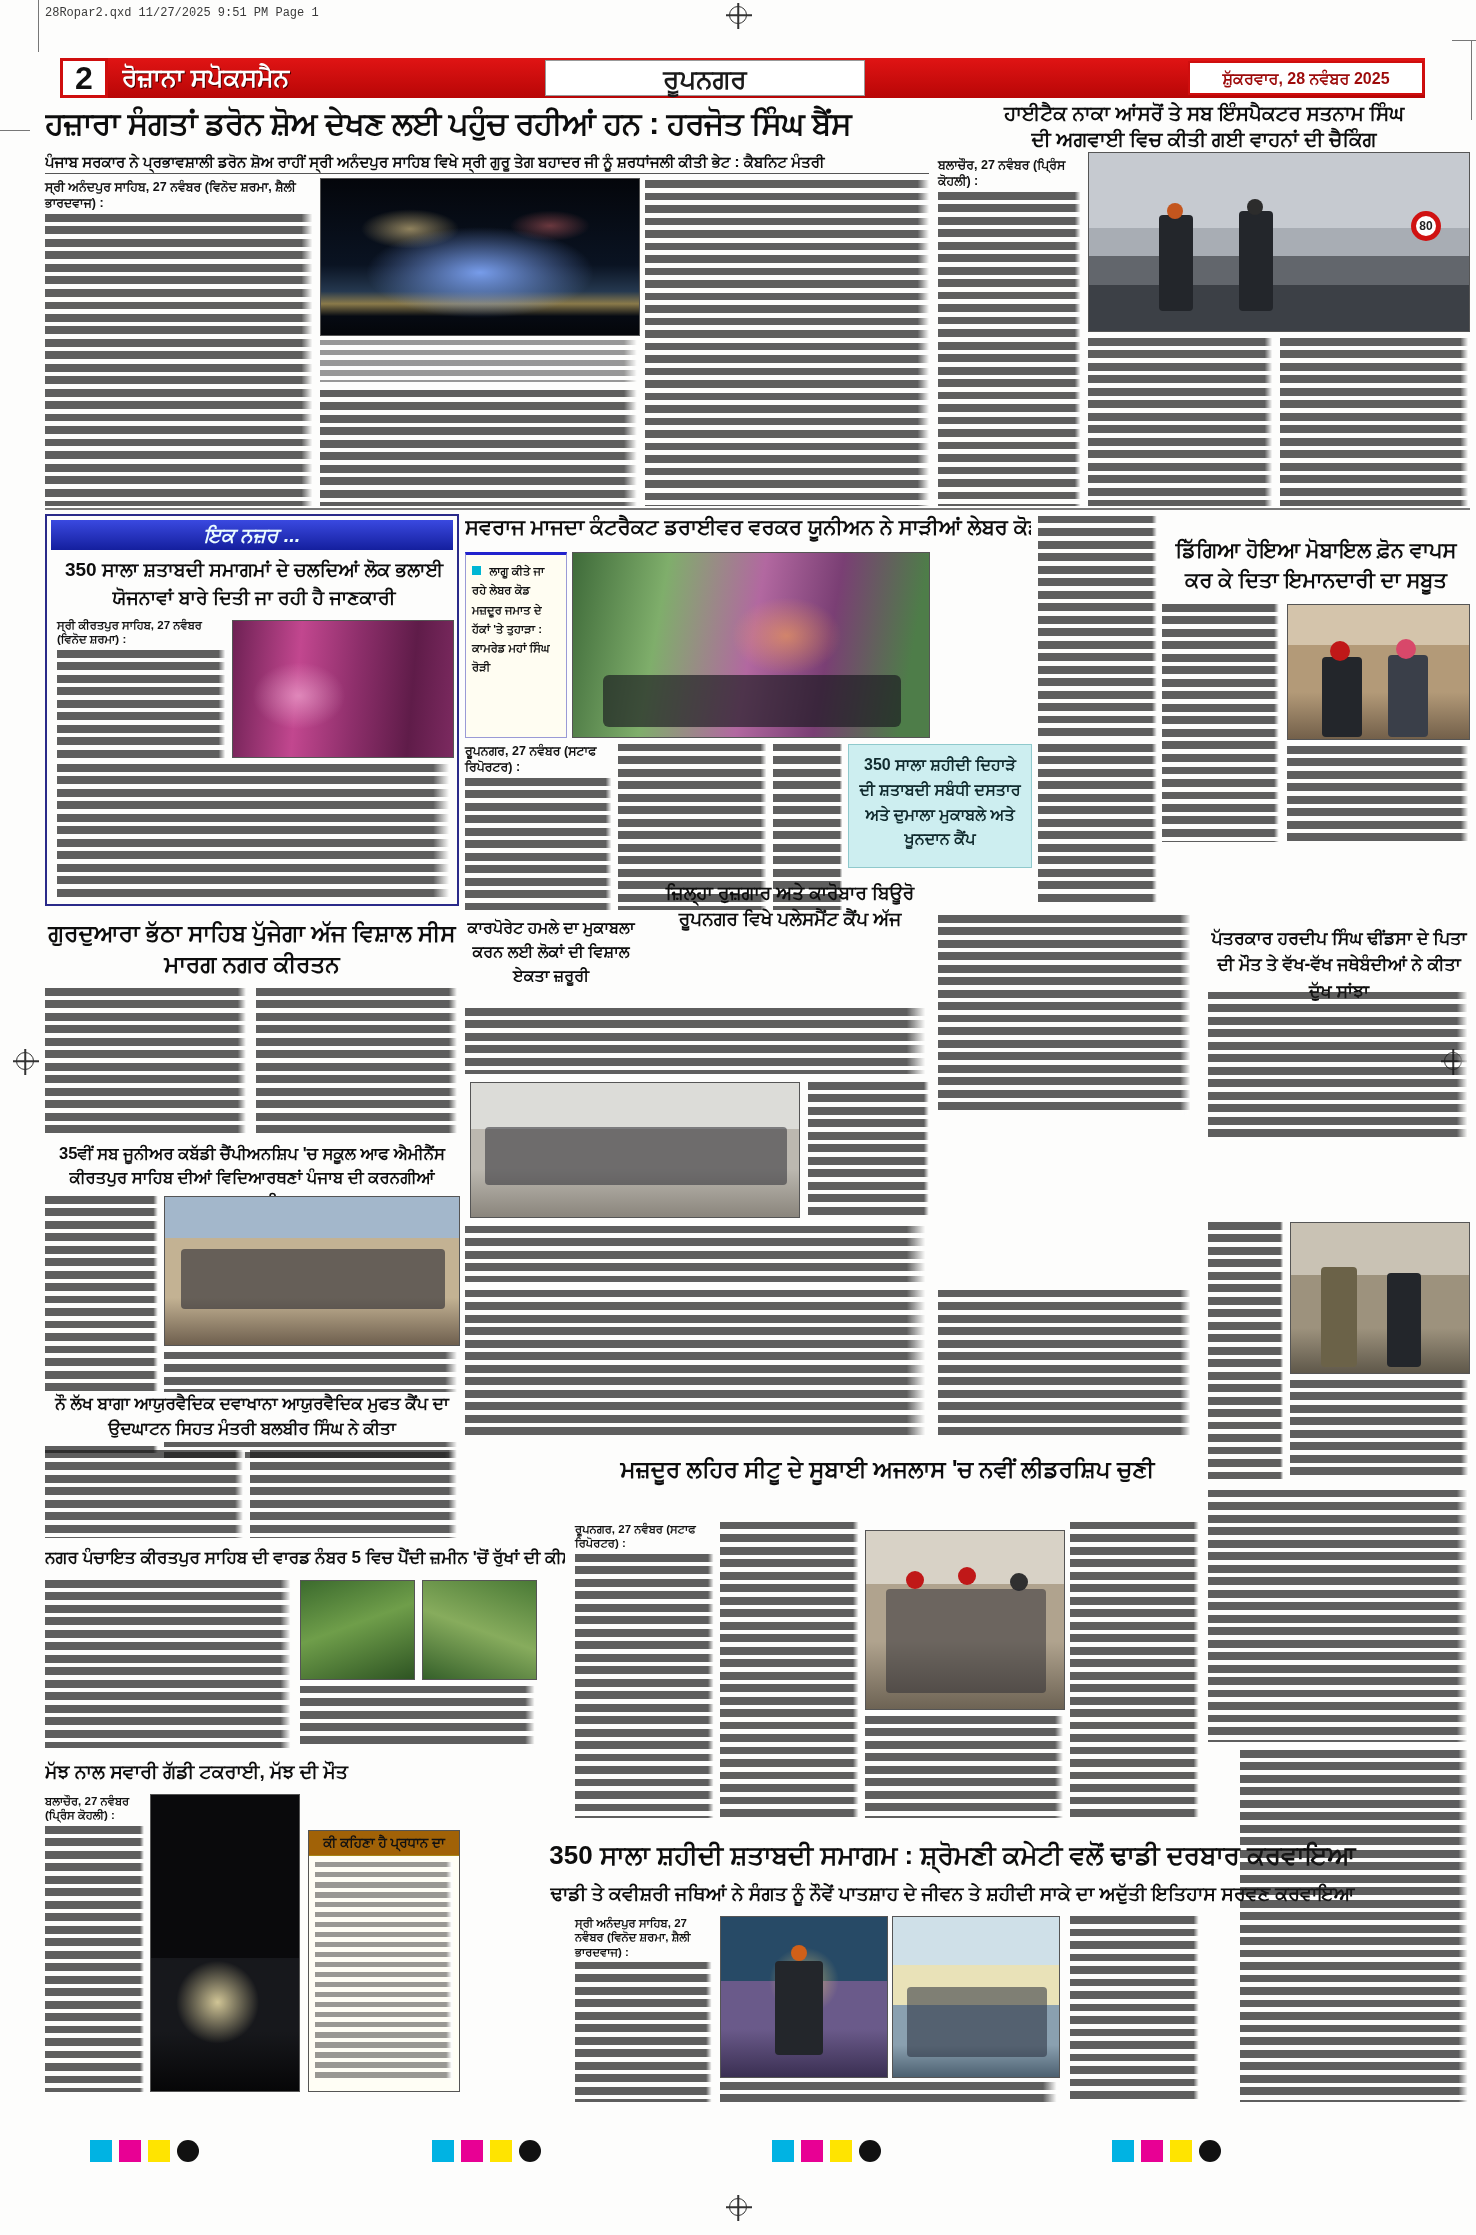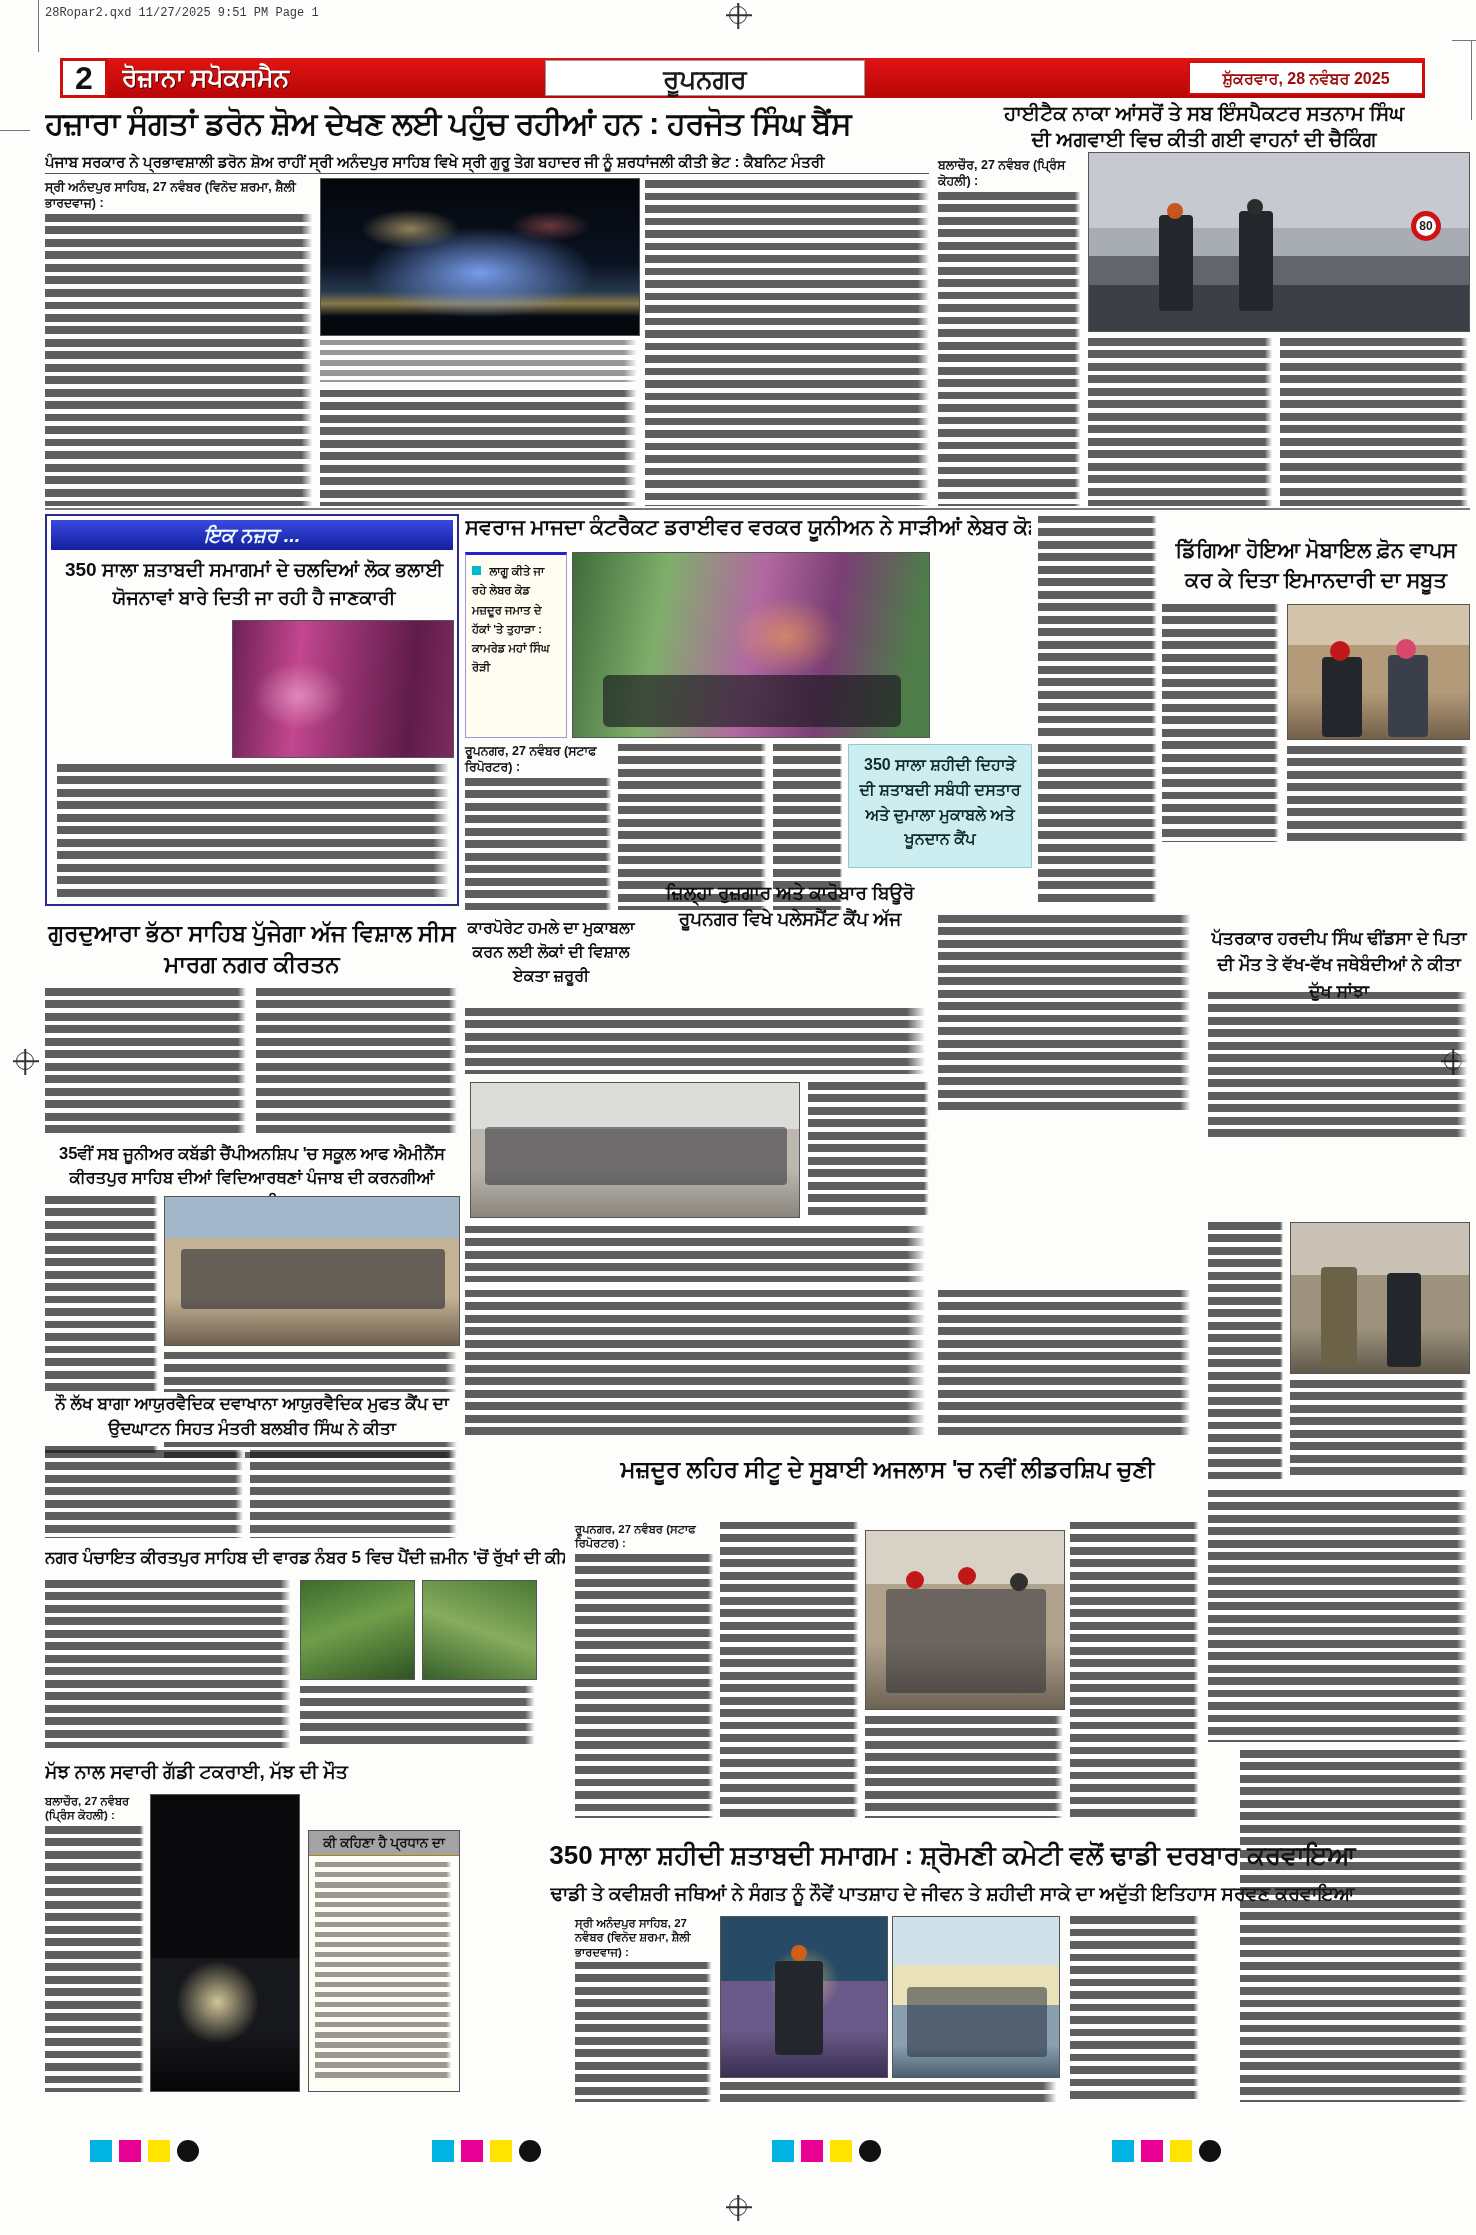--- a/index.html
+++ b/index.html
@@ -96,20 +96,24 @@
           font-size:12px;font-weight:800;display:flex;align-items:center;justify-content:center;color:#222;">80</div>
   </div>
   <div class="abs tx" style="left:1088px;top:338px;width:186px;height:168px;"></div>
   <div class="abs tx" style="left:1280px;top:338px;width:190px;height:168px;"></div>
 
   <div class="abs rule" style="left:45px;top:508px;width:1425px;height:1.5px;"></div>
 
   <div class="abs" style="left:45px;top:514px;width:414px;height:392px;border:2px solid #2a2a8a;">
     <div class="abs bannerblue" style="left:4px;top:4px;width:402px;height:30px;font-size:20px;line-height:30px;">ਇਕ ਨਜ਼ਰ ...</div>
     <div class="abs hl ctr" style="left:8px;top:40px;width:398px;height:58px;font-size:19px;line-height:1.45;">350 ਸਾਲਾ ਸ਼ਤਾਬਦੀ ਸਮਾਗਮਾਂ ਦੇ ਚਲਦਿਆਂ ਲੋਕ ਭਲਾਈ ਯੋਜਨਾਵਾਂ ਬਾਰੇ ਦਿਤੀ ਜਾ ਰਹੀ ਹੈ ਜਾਣਕਾਰੀ</div>
+    <div class="abs col" style="left:10px;top:102px;width:170px;height:140px;">
+      <div class="dateline" style="font-size:11.5px;">ਸ੍ਰੀ ਕੀਰਤਪੁਰ ਸਾਹਿਬ, 27 ਨਵੰਬਰ (ਵਿਨੋਦ ਸ਼ਰਮਾ) :</div>
+      <div class="tx fill"></div>
+    </div>
     <div class="abs photo" style="left:185px;top:104px;width:222px;height:138px;
           background:
             radial-gradient(30% 35% at 30% 55%, rgba(255,200,230,.5), rgba(255,200,230,0) 70%),
             linear-gradient(95deg,#6e2154 0%,#c2478f 30%,#8e2f6b 55%,#5f1c49 80%,#7c2a60 100%);"></div>
     <div class="abs tx" style="left:10px;top:248px;width:396px;height:136px;"></div>
   </div>
 
   <div class="abs hl nw ctr" style="left:465px;top:512px;width:566px;height:30px;font-size:21px;line-height:30px;">ਸਵਰਾਜ ਮਾਜਦਾ ਕੰਟਰੈਕਟ ਡਰਾਈਵਰ ਵਰਕਰ ਯੂਨੀਅਨ ਨੇ ਸਾੜੀਆਂ ਲੇਬਰ ਕੋਡ ਦੀਆਂ ਕਾਪੀਆਂ</div>
   <div class="abs" style="left:465px;top:552px;width:102px;height:186px;background:#fffdf2;border:1px solid #9a9ad6;border-top:3px solid #2222cc;padding:6px;">
     <span style="display:inline-block;width:9px;height:9px;background:#00b7d4;margin-right:4px;"></span>
@@ -174,21 +178,21 @@
   <div class="abs col" style="left:45px;top:1794px;width:100px;height:298px;">
     <div class="dateline" style="font-size:11.5px;">ਬਲਾਚੌਰ, 27 ਨਵੰਬਰ (ਪ੍ਰਿੰਸ ਕੋਹਲੀ) :</div>
     <div class="tx fill"></div>
   </div>
   <div class="abs photo" style="left:150px;top:1794px;width:150px;height:298px;
         background:
           radial-gradient(40% 20% at 45% 70%, rgba(255,240,180,.8), rgba(255,240,180,0) 70%),
           linear-gradient(180deg,#0a0a0c 0 55%,#17181c 55% 80%,#060607 100%);"></div>
 
   <div class="abs" style="left:308px;top:1830px;width:152px;height:262px;border:1px solid #555;background:#fffef5;">
-    <div class="ctr" style="background:#a3a3a3;border-bottom:1px solid #a88514;font-size:13.5px;font-weight:800;line-height:24px;">ਕੀ ਕਹਿਣਾ ਹੈ ਪ੍ਰਧਾਨ ਦਾ</div>
+    <div class="ctr" style="background:#a16207;border-bottom:1px solid #a88514;font-size:13.5px;font-weight:800;line-height:24px;">ਕੀ ਕਹਿਣਾ ਹੈ ਪ੍ਰਧਾਨ ਦਾ</div>
     <div class="tx sm" style="margin:6px;height:218px;"></div>
   </div>
 
   <div class="abs hl ctr" style="left:465px;top:916px;width:172px;height:88px;font-size:16px;line-height:1.5;">ਕਾਰਪੋਰੇਟ ਹਮਲੇ ਦਾ ਮੁਕਾਬਲਾ ਕਰਨ ਲਈ ਲੋਕਾਂ ਦੀ ਵਿਸ਼ਾਲ ਏਕਤਾ ਜ਼ਰੂਰੀ</div>
   <div class="abs hl ctr" style="left:648px;top:880px;width:284px;height:62px;font-size:18.5px;line-height:1.4;">ਜ਼ਿਲ੍ਹਾ ਰੁਜ਼ਗਾਰ ਅਤੇ ਕਾਰੋਬਾਰ ਬਿਊਰੋ ਰੂਪਨਗਰ ਵਿਖੇ ਪਲੇਸਮੈਂਟ ਕੈਂਪ ਅੱਜ</div>
   <div class="abs tx" style="left:465px;top:1008px;width:465px;height:66px;"></div>
   <div class="abs photo" style="left:470px;top:1082px;width:330px;height:136px;
         background:linear-gradient(180deg,#dcdcd8 0 34%,#bcb8b0 34% 64%,#8a857c 100%);">
     <div class="figure" style="left:14px;top:44px;width:302px;height:58px;background:rgba(45,45,52,.55);"></div>
   </div>

